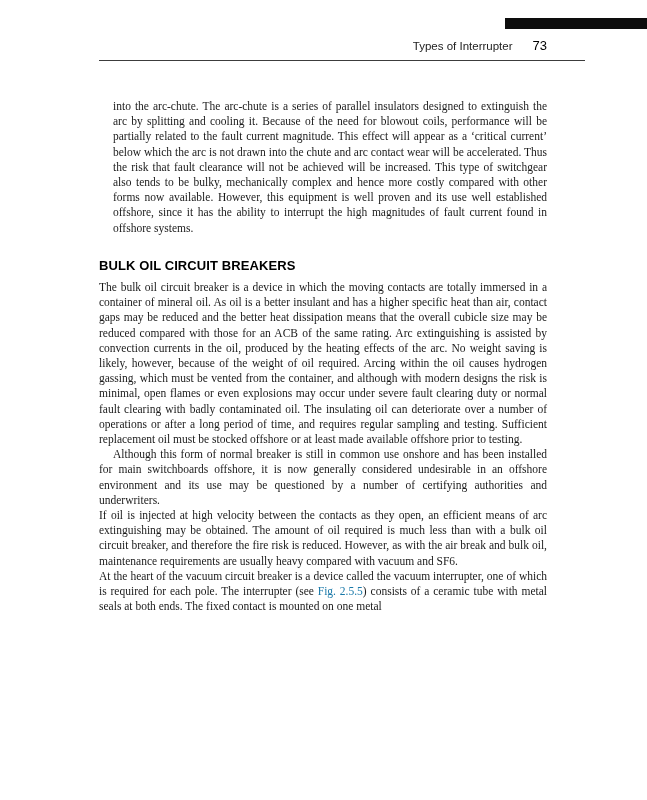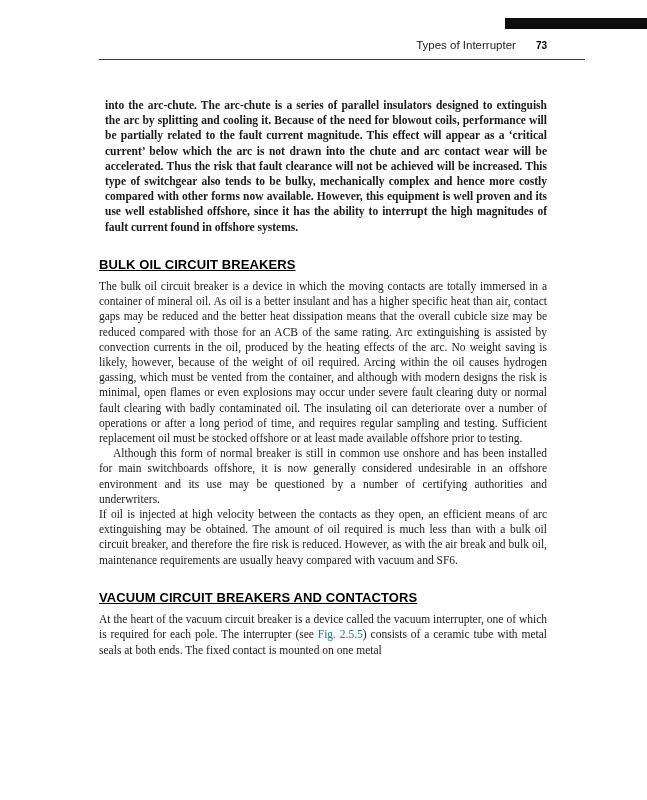--- a/index.html
+++ b/index.html
@@ -16,35 +16,35 @@
   .page-header {
     margin:38px 62px 0 99px;
     text-align:right;
     padding-right:38px; padding-bottom:6px;
     border-bottom:1.2px solid #3c3c3c;
     font-family:"Liberation Sans", sans-serif;
     font-size:11.5px; color:#222;
     line-height:15px;
   }
   .page-number {
-    font-weight:700; font-size:10px; margin-left:20px; color:#000;
+    font-weight:400; font-size:13px; margin-left:20px; color:#000;
   }
   .content {
     margin:38px 100px 0 99px;
     font-size:11.5px; line-height:15.2px;
     text-align:justify;
   }
   .para { text-align:justify; }
-  .intro { margin-left:6px;font-weight:bold; }
+  .intro { margin-left:14px; }
   .indent-first { text-indent:14px; }
   .section-heading {
     font-family:"Liberation Sans", sans-serif;
     font-size:13px; font-weight:700; letter-spacing:0.1px;
     color:#000; text-align:left;
-    margin-top:22px; margin-bottom:7px;text-decoration:underline;
+    margin-top:22px; margin-bottom:7px;
   }
   .fig-link {
     color:var(--color-link, #1878a8);
     text-decoration:none; cursor:pointer;
   }
 </style>
 </head>
 <body>
 
 <div class="page">
@@ -58,17 +58,16 @@
   <div class="content">
 
     <p class="para intro">into the arc-chute. The arc-chute is a series of parallel insulators designed to extinguish the arc by splitting and cooling it. Because of the need for blowout coils, performance will be partially related to the fault current magnitude. This effect will appear as a ‘critical current’ below which the arc is not drawn into the chute and arc contact wear will be accelerated. Thus the risk that fault clearance will not be achieved will be increased. This type of switchgear also tends to be bulky, mechanically complex and hence more costly compared with other forms now available. However, this equipment is well proven and its use well established offshore, since it has the ability to interrupt the high magnitudes of fault current found in offshore systems.</p>
 
     <h2 class="section-heading">BULK OIL CIRCUIT BREAKERS</h2>
     <p class="para">The bulk oil circuit breaker is a device in which the moving contacts are totally immersed in a container of mineral oil. As oil is a better insulant and has a higher specific heat than air, contact gaps may be reduced and the better heat dissipation means that the overall cubicle size may be reduced compared with those for an ACB of the same rating. Arc extinguishing is assisted by convection currents in the oil, produced by the heating effects of the arc. No weight saving is likely, however, because of the weight of oil required. Arcing within the oil causes hydrogen gassing, which must be vented from the container, and although with modern designs the risk is minimal, open flames or even explosions may occur under severe fault clearing duty or normal fault clearing with badly contaminated oil. The insulating oil can deteriorate over a number of operations or after a long period of time, and requires regular sampling and testing. Sufficient replacement oil must be stocked offshore or at least made available offshore prior to testing.</p>
     <p class="para indent-first">Although this form of normal breaker is still in common use onshore and has been installed for main switchboards offshore, it is now generally considered undesirable in an offshore environment and its use may be questioned by a number of certifying authorities and underwriters.</p>
 
     <p class="para">If oil is injected at high velocity between the contacts as they open, an efficient means of arc extinguishing may be obtained. The amount of oil required is much less than with a bulk oil circuit breaker, and therefore the fire risk is reduced. However, as with the air break and bulk oil, maintenance requirements are usually heavy compared with vacuum and SF6.</p>
 
-    <h2 class="section-heading">VACUUM CIRCUIT BREAKERS AND CONTACTORS</h2>
     <p class="para"><span>At the heart of the vacuum circuit breaker is a device called the vacuum interrupter, one of which is required for each pole. The interrupter (see </span><a class="fig-link">Fig. 2.5.5</a><span>) consists of a ceramic tube with metal seals at both ends. The fixed contact is mounted on one metal</span></p>
 
   </div>
 </div>
 
 </body></html>

